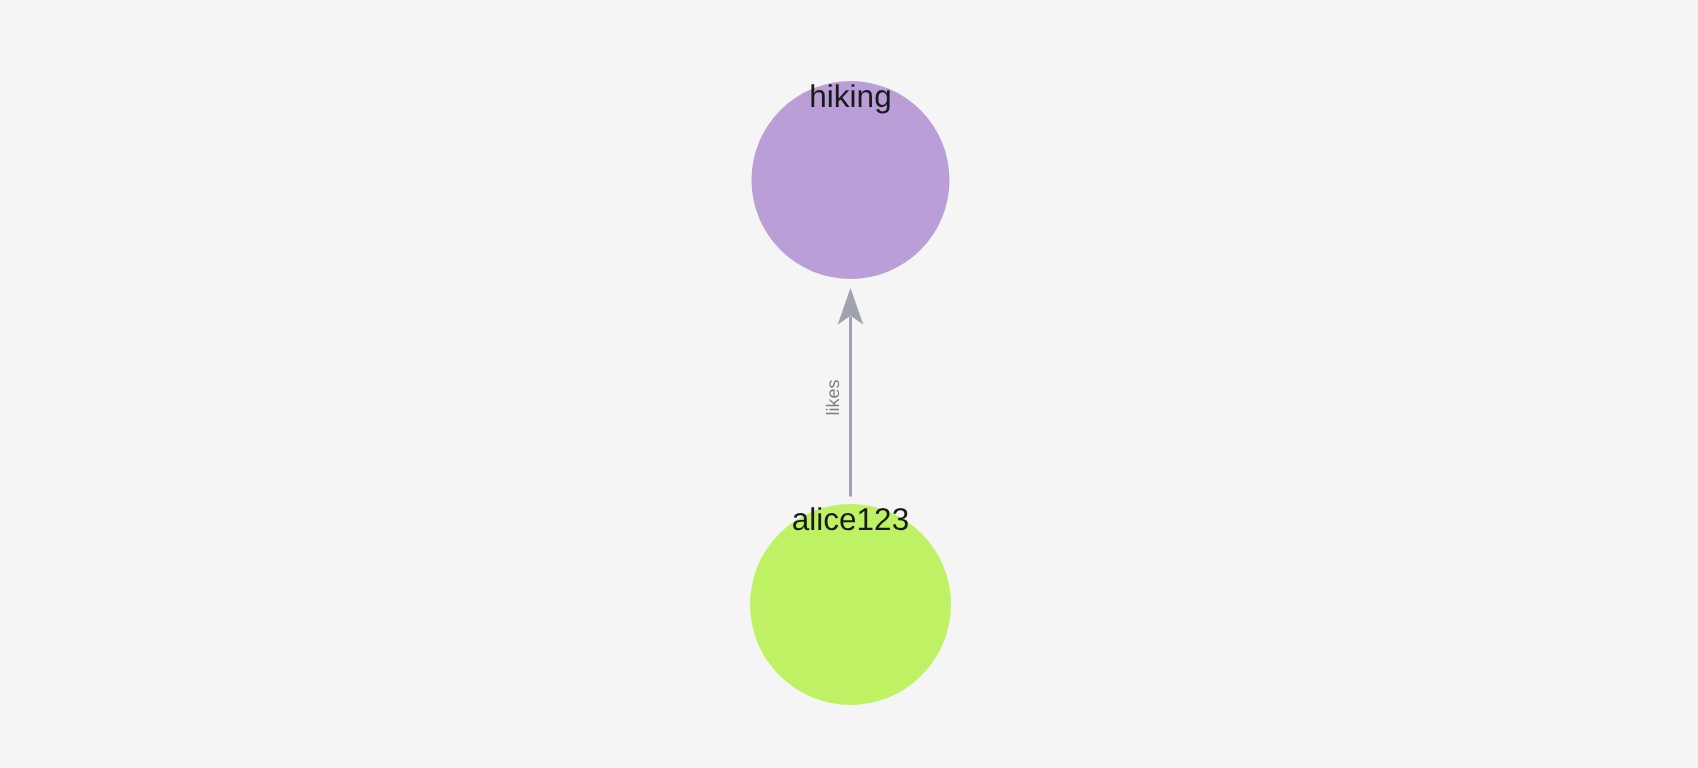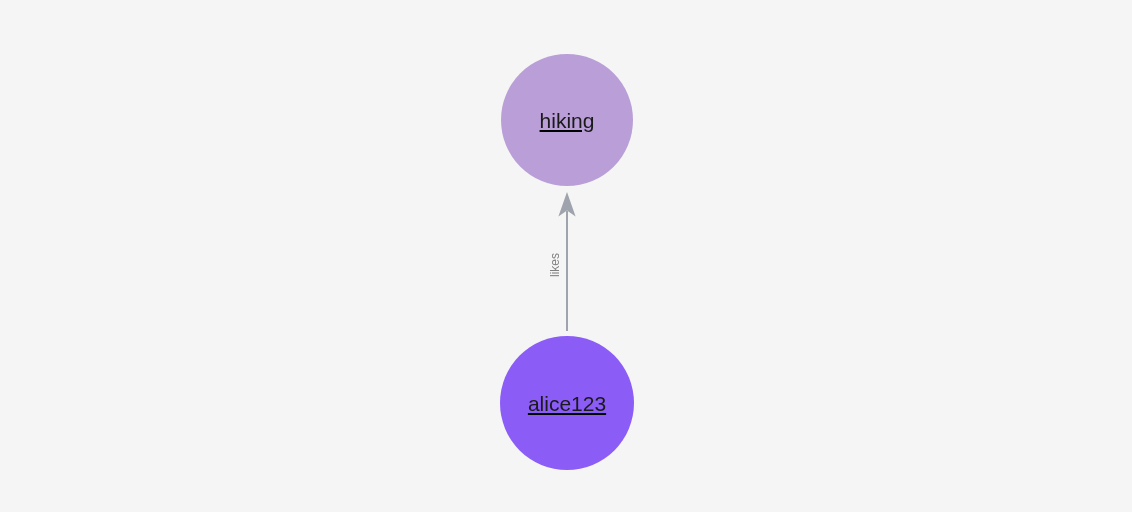--- a/index.html
+++ b/index.html
@@ -25,24 +25,23 @@
     left: 0;
     top: 0;
     width: 1132px;
     height: 512px;
     display: block;
   }
   .node-circle {
     position: absolute;
     border-radius: 50%;
     display: flex;
-    align-items: center;
+    align-items: flex-start;
     justify-content: center;
     box-sizing: border-box;
-    text-decoration: underline;
   }
   .node-label {
     font-family: "Liberation Sans", sans-serif;
     font-size: 21px;
     color: #1a1a1a;
     line-height: 1;
     white-space: nowrap;
     letter-spacing: 0px;
   }
   #node-hiking {
@@ -50,21 +49,21 @@
     top: 54px;
     width: 132px;
     height: 132px;
     background: #b99ed8;
   }
   #node-alice123 {
     left: 500px;
     top: 336px;
     width: 134px;
     height: 134px;
-    background: #8b5cf6;
+    background: #bef264;
   }
   .edge-label {
     position: absolute;
     font-family: "Liberation Sans", sans-serif;
     font-size: 12px;
     color: #808080;
     white-space: nowrap;
     line-height: 1;
     transform-origin: 50% 50%;
     transform: rotate(-90deg);

